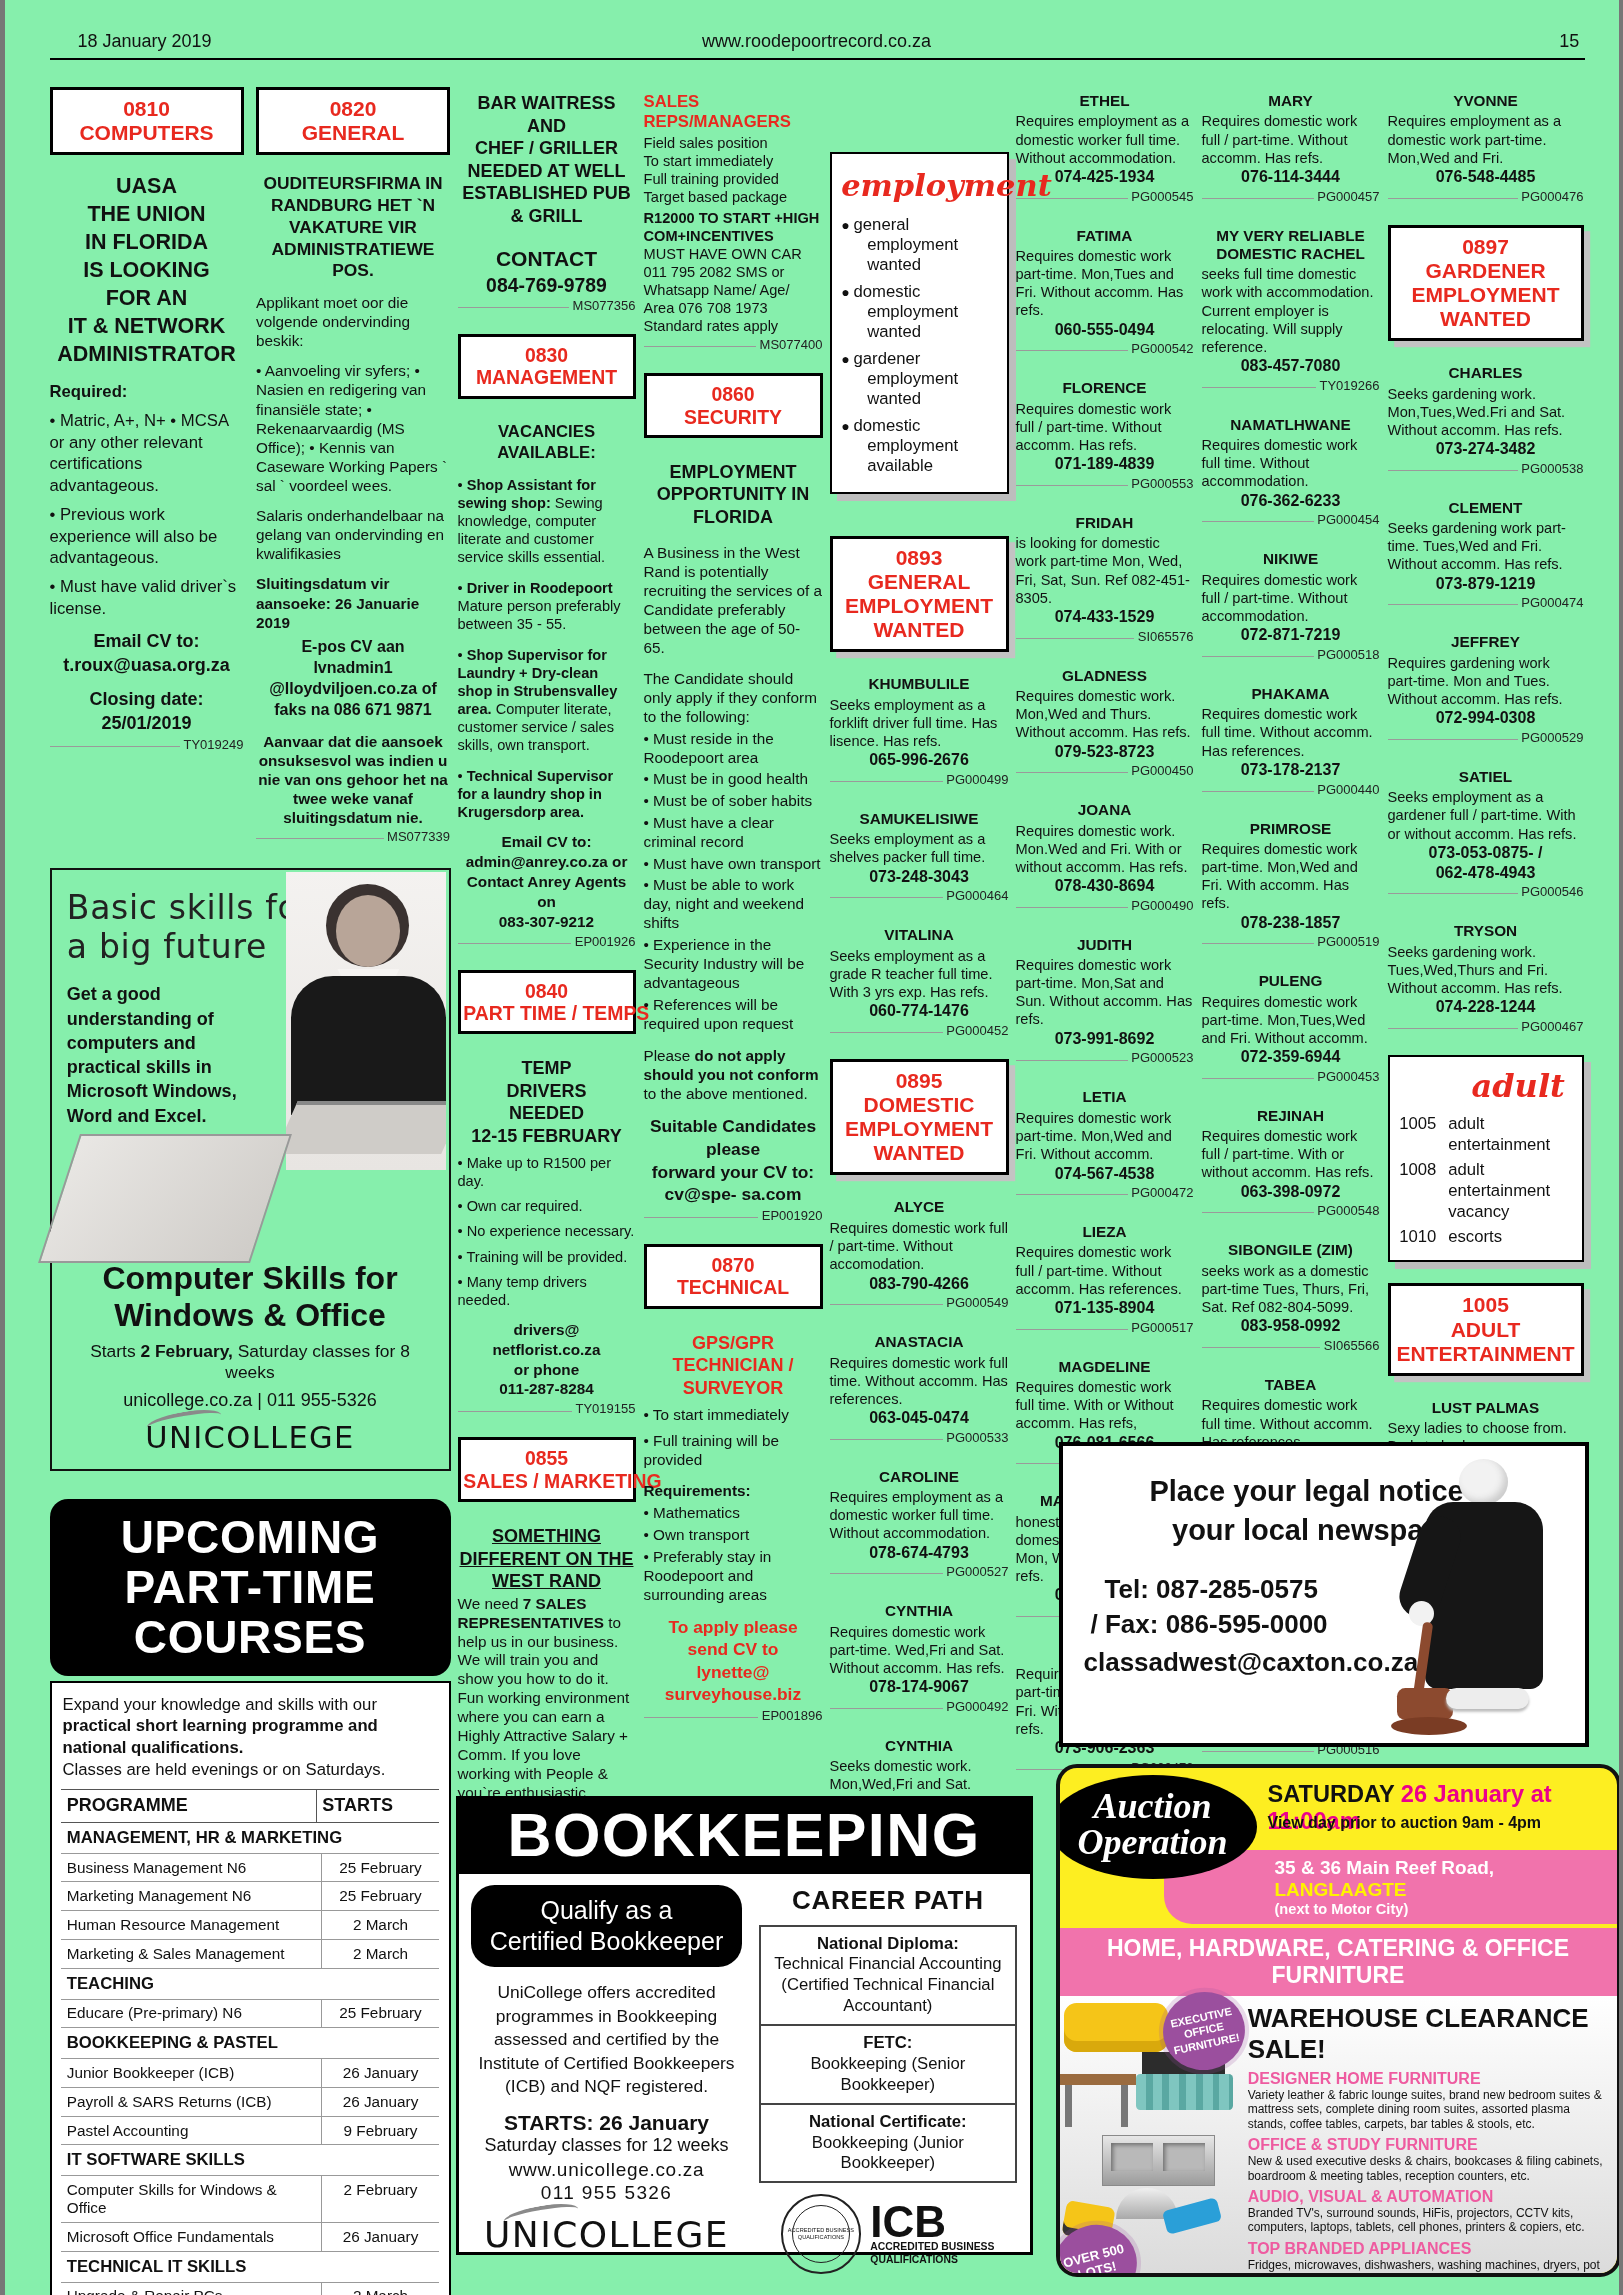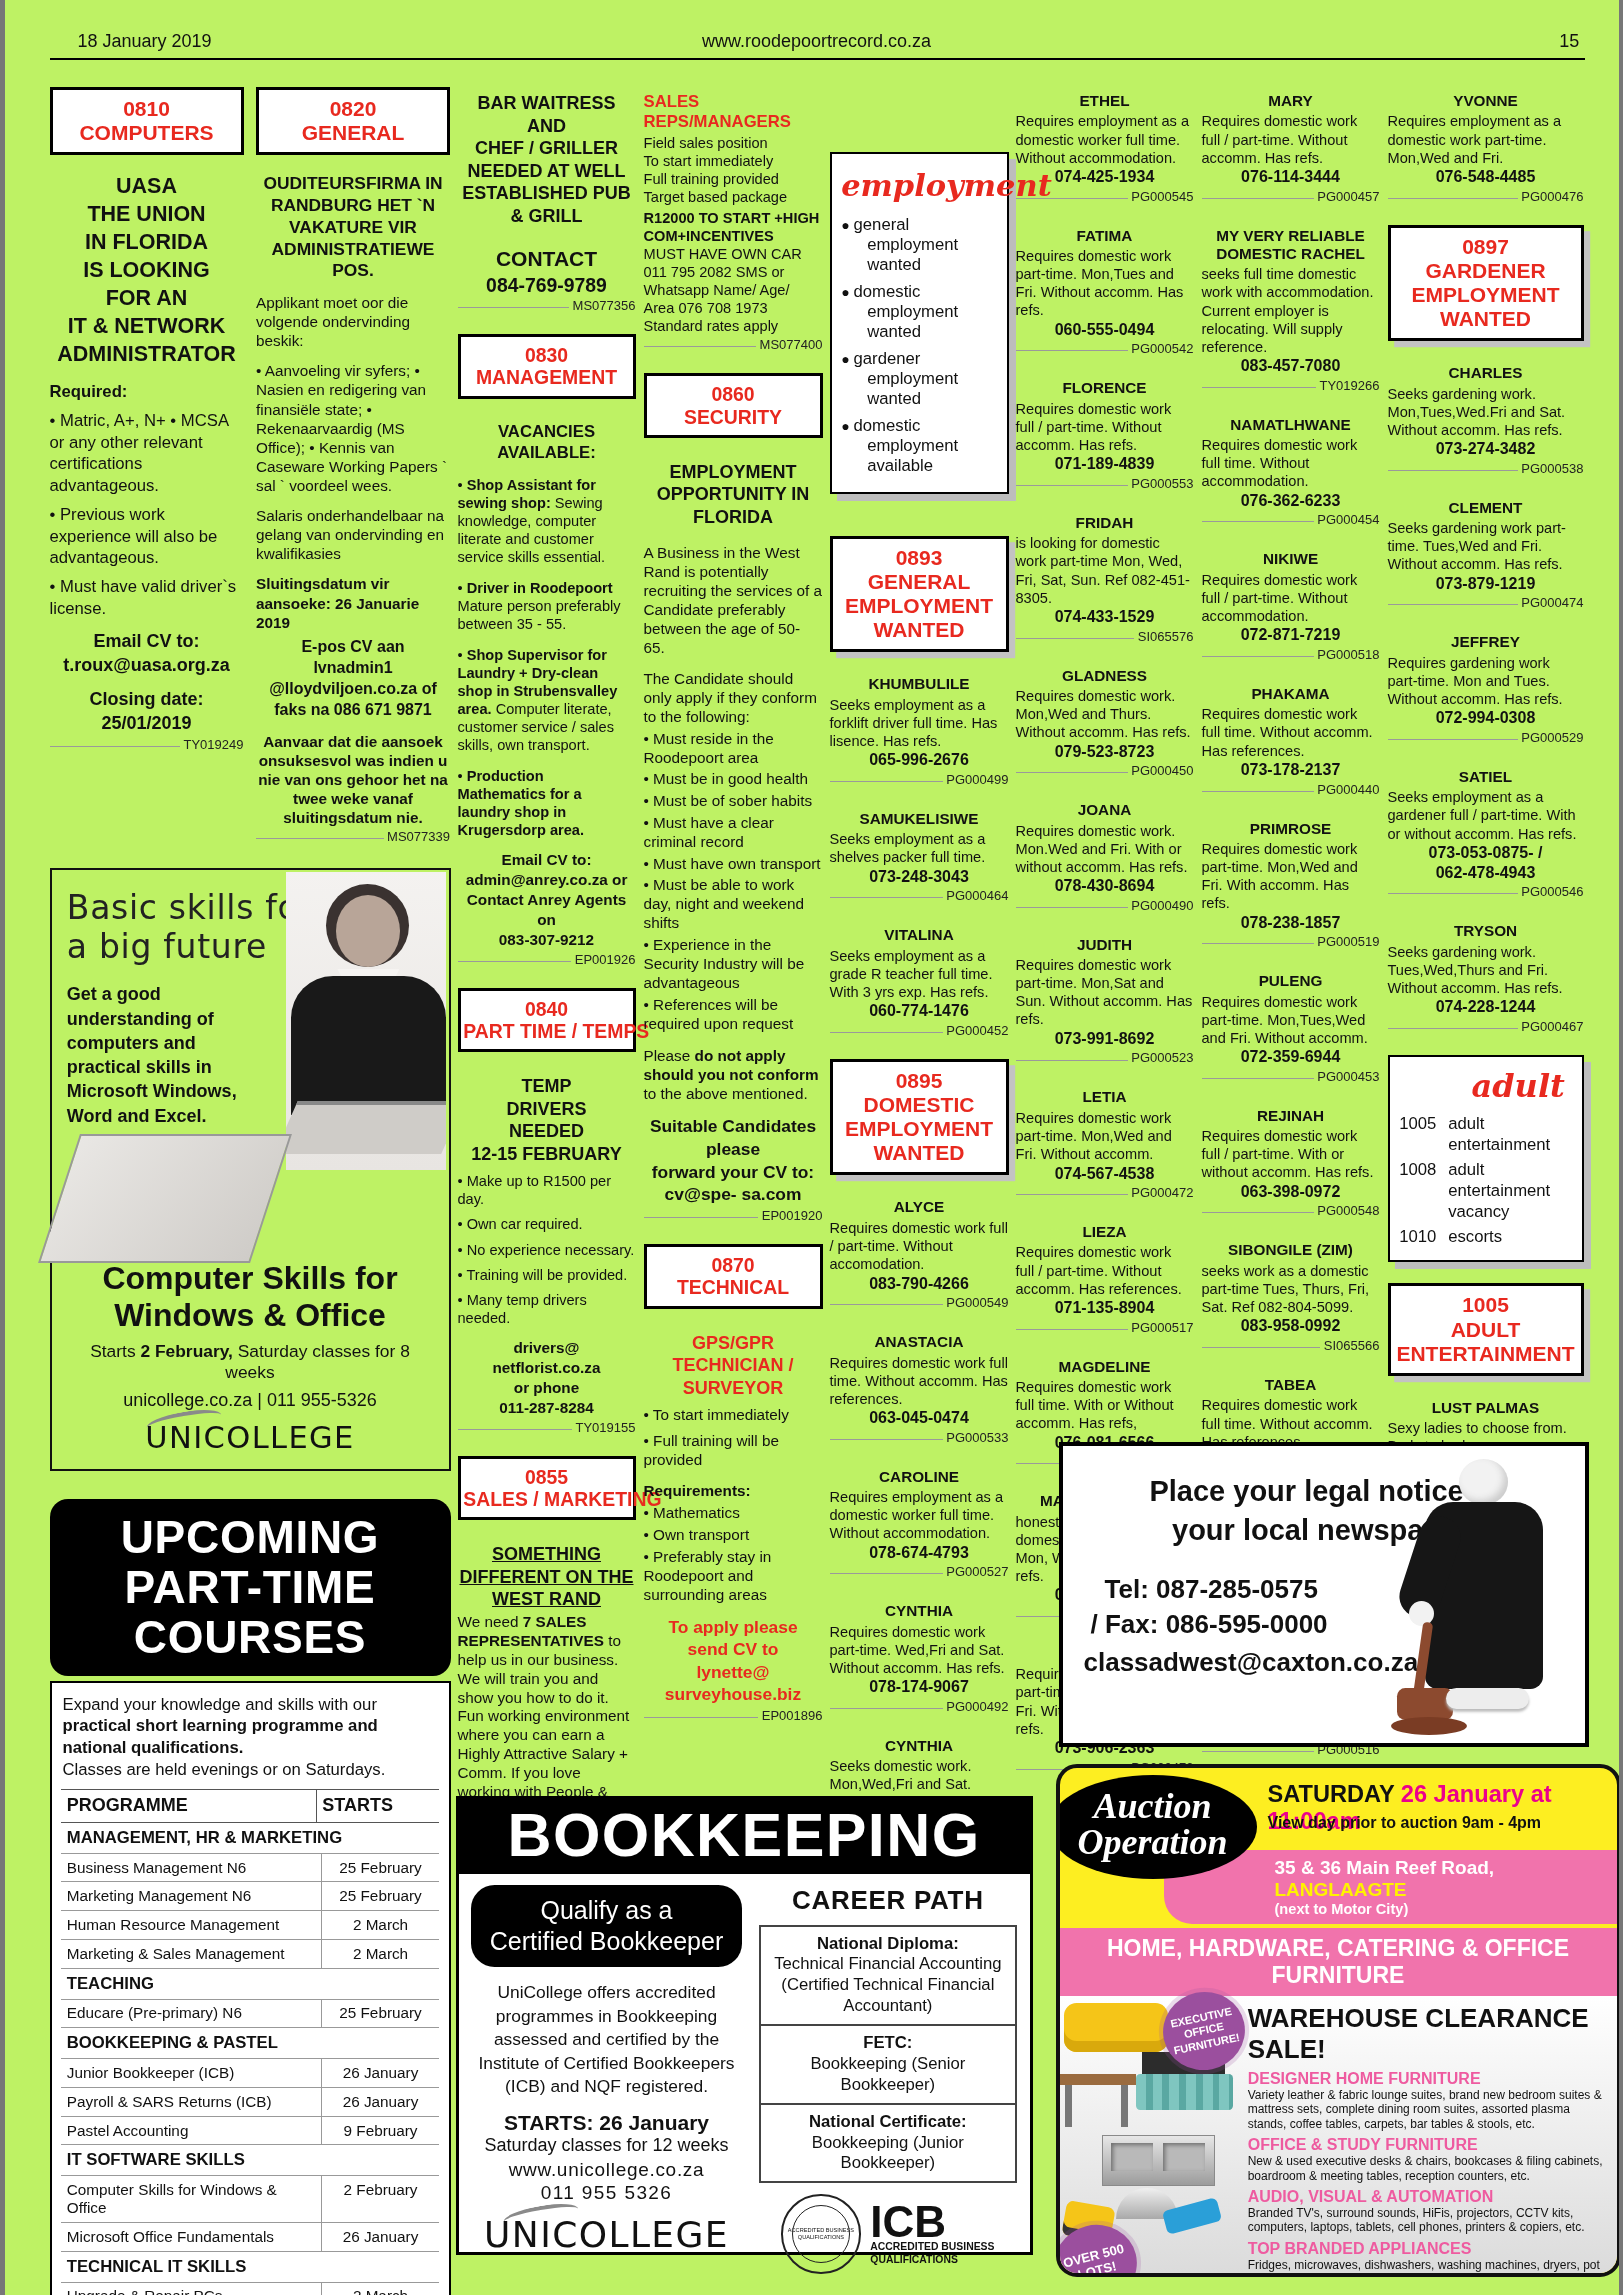--- a/index.html
+++ b/index.html
@@ -1,16 +1,16 @@
 <!DOCTYPE html>
 <html style="font-size:11px"><head>
 <meta charset="utf-8">
 <style>
   html,body{margin:0;padding:0;background:#777;}
-  .page{position:relative;width:1614px;height:2295px;background:#bef264;margin:0 auto;
+  .page{position:relative;width:1614px;height:2295px;background:#86efac;margin:0 auto;
         font-family:"Liberation Sans","DejaVu Sans",sans-serif;color:#111;overflow:hidden;}
   
   .hdr{position:absolute;left:45px;top:30.5px;width:1534px;font-size:18px;}
   .hdr .h-date{position:absolute;left:28px;top:0;}
   .hdr .h-site{position:absolute;left:0;right:0;text-align:center;top:0;}
   .hdr .h-page{position:absolute;right:4.2px;top:0;}
   .hdr-rule{position:absolute;left:45px;top:58px;width:1535px;border-top:2.1px solid #000;}
   
   .col{position:absolute;top:69px;}
   #colA{left:45px;width:401px;}
@@ -394,21 +394,21 @@
     <div class="listing">
       <div class="ad-title" style="font-size:16.7px">VACANCIES AVAILABLE:</div>
       <div>
 
           <div class="l-body" style="margin-top:12.5px">• <b>Shop Assistant for sewing shop:</b> <span>Sewing knowledge, computer literate and customer service skills essential.</span></div>
 
           <div class="l-body" style="margin-top:12.5px">• <b>Driver in Roodepoort</b> <span>Mature person preferably between 35 - 55.</span></div>
 
           <div class="l-body" style="margin-top:12.5px">• <b>Shop Supervisor for Laundry + Dry-clean shop in Strubensvalley area.</b> <span>Computer literate, customer service / sales skills, own transport.</span></div>
 
-          <div class="l-body" style="margin-top:12.5px">• <b>Production Mathematics for a laundry shop in Krugersdorp area.</b> </div>
+          <div class="l-body" style="margin-top:12.5px">• <b>Technical Supervisor for a laundry shop in Krugersdorp area.</b> </div>
         </div>
       <div class="ad-center-bold">
           <div>Email CV to:</div>
           <div>admin@anrey.co.za or</div>
           <div>Contact Anrey Agents on</div>
           <div>083-307-9212</div>
         </div>
       <div class="refline">
           <span>EP001926</span>
         </div>

